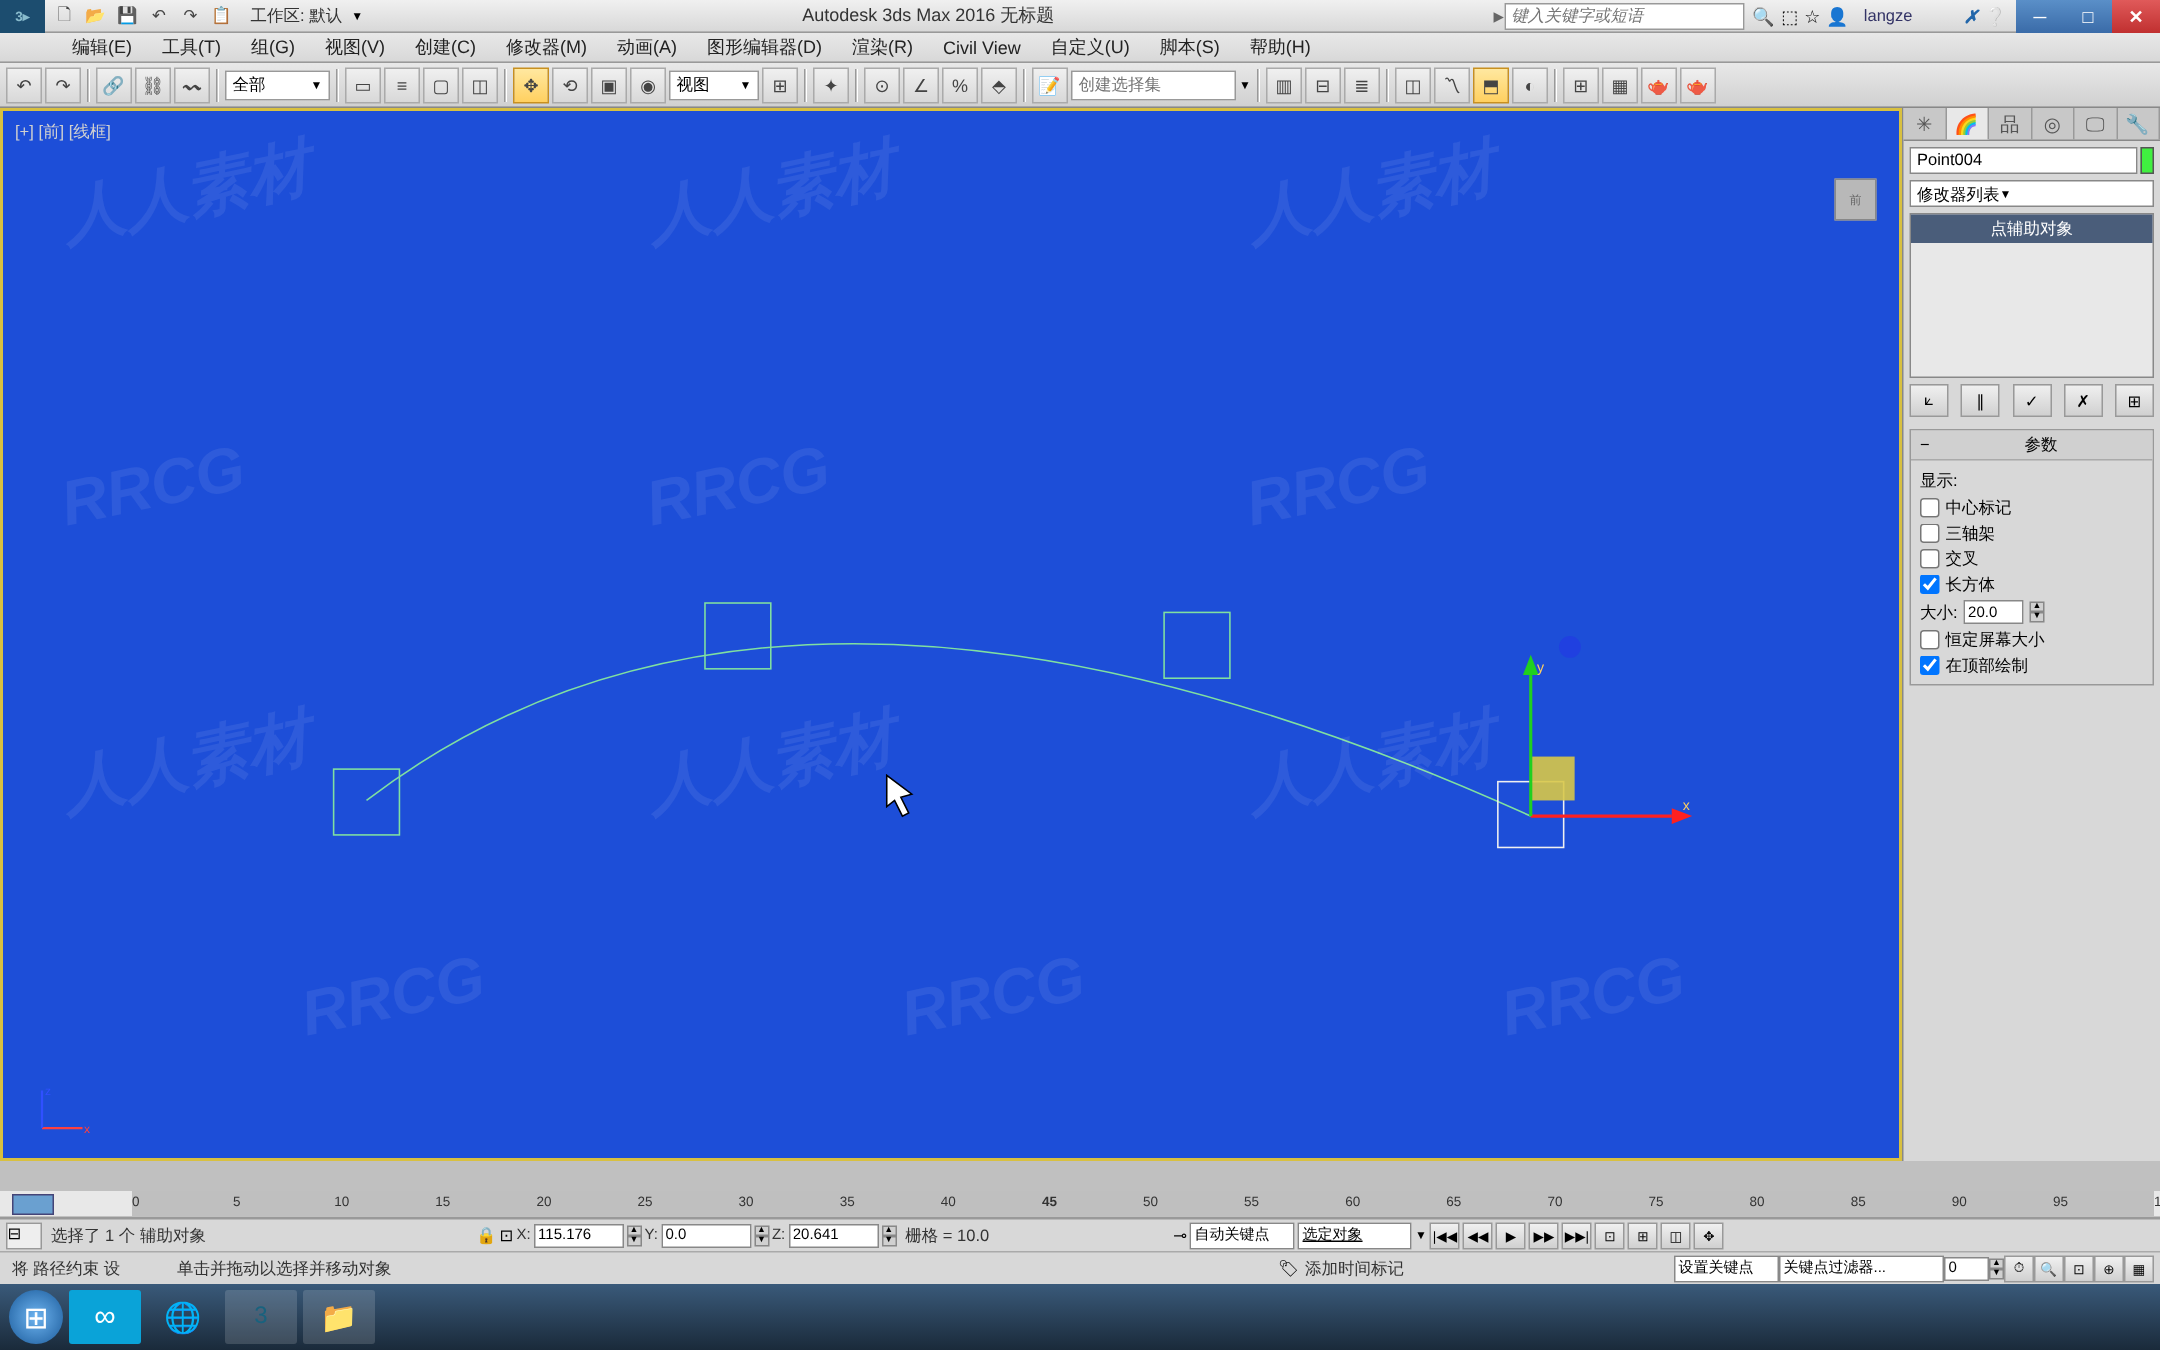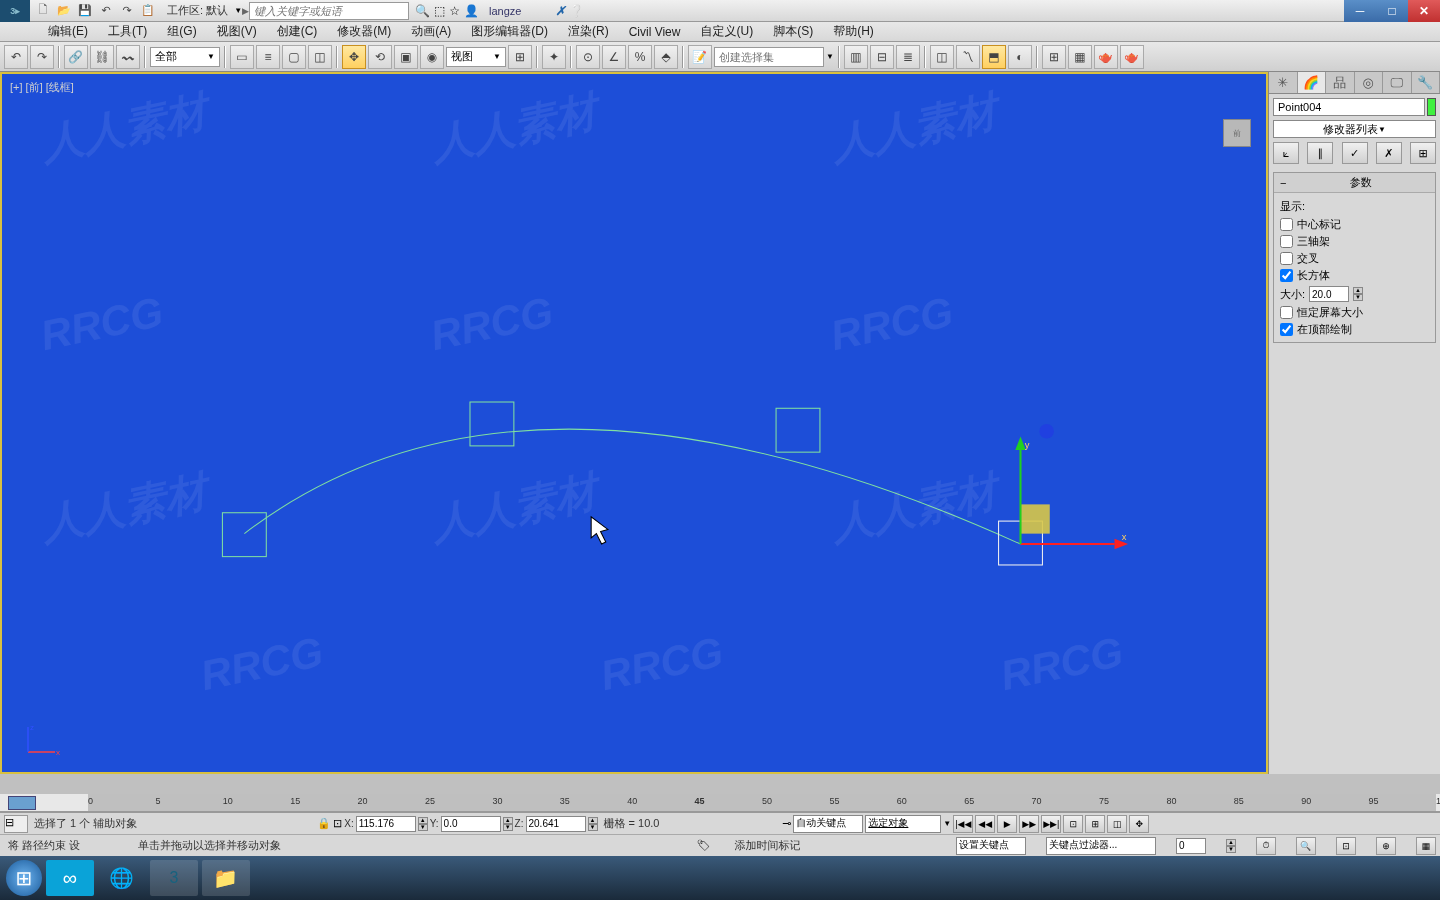--- a/index.html
+++ b/index.html
@@ -43,21 +43,21 @@
 
 
 .right-panel { width: 172px; background: #d8d8d8; border-left: 1px solid #888; }
 .panel-tabs { display: flex; height: 22px; background: #c8c8c8; border-bottom: 1px solid #888; }
 .panel-tab { flex: 1; display: flex; align-items: center; justify-content: center; border-right: 1px solid #999; font-size: 13px; color: #555; }
 .panel-tab.active { background: #e8e8e8; }
 .panel-body { padding: 4px; }
 .obj-name-row { display: flex; gap: 2px; margin-bottom: 4px; }
 .obj-name { flex: 1; height: 18px; border: 1px solid #888; background: #fff; font-size: 11px; padding: 0 4px; }
 .obj-color { width: 18px; height: 18px; background: #40f040; border: 1px solid #555; }
-.mod-dropdown { width: 100%; height: 18px; border: 1px solid #888; background: #fff; font-size: 11px; padding: 0 4px; margin-bottom: 4px; display:flex; align-items:center; justify-content:center; }
+.mod-dropdown { width: 100%; height: 18px; border: 1px solid #888; background: #fff; font-size: 11px; padding: 0 4px; margin-bottom: 4px; display:flex; align-items:center; justify-content:flex-start; }
 .mod-stack { height: 110px; background: #e8e8e8; border: 1px solid #888; margin-bottom: 4px; }
 .mod-stack-item { background: #4a5d7a; color: #fff; padding: 2px 8px; font-size: 11px; text-align: center; }
 .stack-buttons { display: flex; gap: 2px; margin-bottom: 8px; justify-content: space-between; }
 .stack-btn { width: 26px; height: 22px; border: 1px solid #999; background: linear-gradient(#f0f0f0,#d0d0d0); display:flex; align-items:center; justify-content:center; font-size:11px; }
 
 .rollout { border: 1px solid #999; background: #d8d8d8; margin-bottom: 3px; }
 .rollout-header { background: #d0d0d0; border-bottom: 1px solid #aaa; padding: 2px 6px; font-size: 11px; text-align: center; display: flex; align-items: center; }
 .rollout-header .collapse { margin-right: 6px; }
 .rollout-body { padding: 4px 6px; }
 .check-row { display: flex; align-items: center; font-size: 11px; padding: 1px 0; }
@@ -70,21 +70,21 @@
 
 .bottom-area { position: absolute; bottom: 44px; left: 0; right: 0; }
 .timeline-bar { height: 14px; background: #d0d0d0; display: flex; align-items: center; border-top: 1px solid #888; border-bottom: 1px solid #888; }
 .time-slider { height: 14px; background: #b8b8b8; width: 120px; border: 1px solid #777; font-size: 10px; text-align: center; display:flex; align-items:center; justify-content:center; margin-left:10px; }
 .time-scrollbar { flex:1; height:12px; background:#e0e0e0; border:1px solid #999; margin: 0 4px;}
 .ruler { height: 18px; background: #e8e8e8; display: flex; position: relative; border-bottom: 1px solid #999; }
 .ruler-inner { flex: 1; position: relative; background:#bfbfbf; margin-left:44px; margin-right:4px;}
 .ruler-tick { position: absolute; font-size: 9px; color: #333; top: 2px; }
 
 .status-row { height: 22px; background: #d8d8d8; display: flex; align-items: center; border-top: 1px solid #999; font-size: 11px; gap: 2px; padding: 0 4px; }
-.status-row2 { height: 22px; background: #d8d8d8; display: flex; align-items: center; border-top: 1px solid #aaa; font-size: 11px; gap: 20px; padding: 0 4px; }
+.status-row2 { height: 22px; background: #d8d8d8; display: flex; align-items: center; border-top: 1px solid #aaa; font-size: 11px; gap: 0; padding: 0 4px; }
 .status-text { color: #333; padding: 0 4px; white-space: nowrap; }
 .coord-input { width: 60px; height: 16px; border: 1px solid #888; background: #fff; font-size: 10px; padding: 0 2px; }
 .coord-label { font-size: 10px; color: #333; }
 .playback-btn { width: 20px; height: 18px; border: 1px solid #999; background: linear-gradient(#f0f0f0,#d0d0d0); display:flex;align-items:center;justify-content:center;font-size:9px;}
 .status-dropdown { height: 18px; border: 1px solid #888; background: #fff; font-size: 10px; padding: 0 2px; }
 
 
 .taskbar { position: absolute; bottom: 0; left: 0; right: 0; height: 44px; background: linear-gradient(#3a5a7a, #1a2a3a); display: flex; align-items: center; padding: 0 6px; gap: 4px; }
 .taskbar-item { width: 48px; height: 36px; display: flex; align-items: center; justify-content: center; border-radius: 2px; font-size: 20px; }
 .taskbar .start { background: radial-gradient(#6eb4f0,#1a5a9a); border-radius: 50%; width:36px; height:36px; color:#fff;}
@@ -100,20 +100,21 @@
   <div class="icon-group">
     <div class="tb-icon">🗋</div>
     <div class="tb-icon">📂</div>
     <div class="tb-icon">💾</div>
     <div class="tb-icon">↶</div>
     <div class="tb-icon">↷</div>
     <div class="tb-icon">📋</div>
   </div>
   <span class="workspace">工作区: 默认</span>
   <span style="font-size:8px;">▼</span>
+  <div class="spacer">Autodesk 3ds Max 2016    无标题</div>
   <div style="font-size:9px;color:#666;">▶</div>
   <input class="search-box" placeholder="键入关键字或短语" style="">
   <div class="right-icons">
     <span>🔍</span>
     <span>⬚</span>
     <span>☆</span>
     <span>👤</span>
     <span class="user">langze</span>
     <span style="width:20px;"></span>
     <span style="color:#2266aa;font-weight:bold;font-style:italic;">✗</span>
@@ -239,20 +240,23 @@
       <div class="panel-tab">🔧</div>
     </div>
     <div class="panel-body">
       <div class="obj-name-row">
         <input class="obj-name" value="Point004" style="">
         <div class="obj-color"></div>
       </div>
       <div class="mod-dropdown">
         <span>修改器列表</span>
           <span style="font-size:8px;">▼</span>
+      </div>
+      <div class="mod-stack">
+        <div class="mod-stack-item">点辅助对象</div>
       </div>
       <div class="stack-buttons">
         <div class="stack-btn">⟀</div>
         <div class="stack-btn">∥</div>
         <div class="stack-btn">✓</div>
         <div class="stack-btn">✗</div>
         <div class="stack-btn">⊞</div>
       </div>
 
       <div class="rollout">

